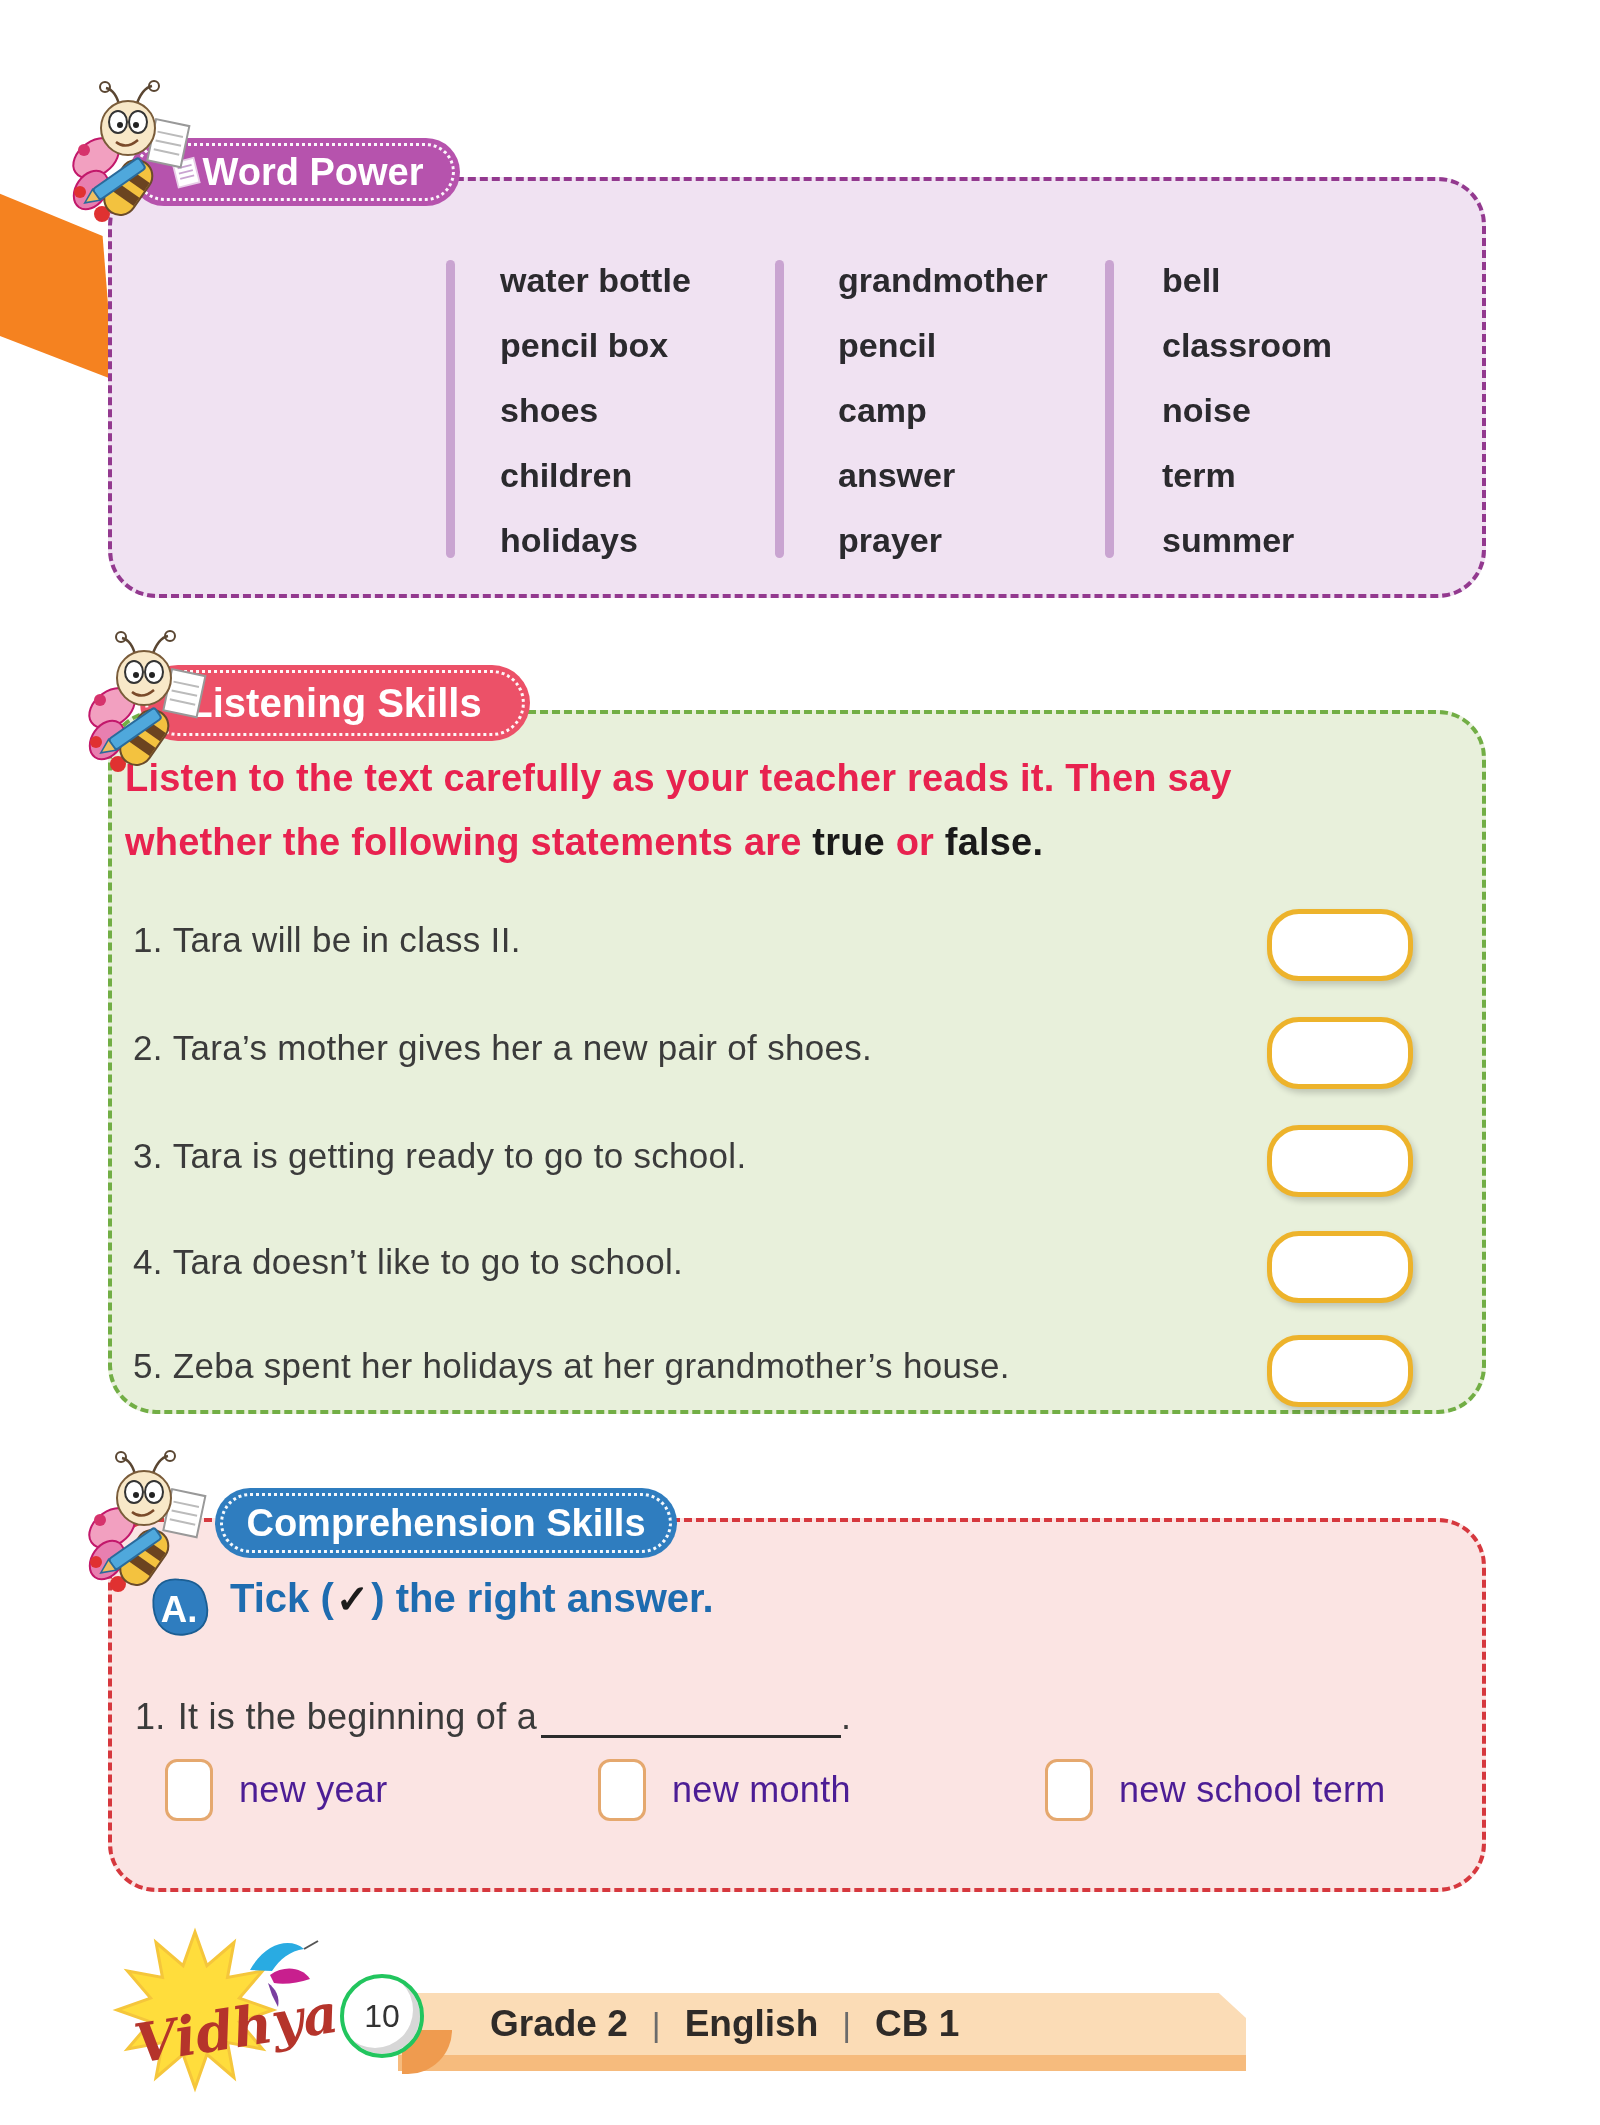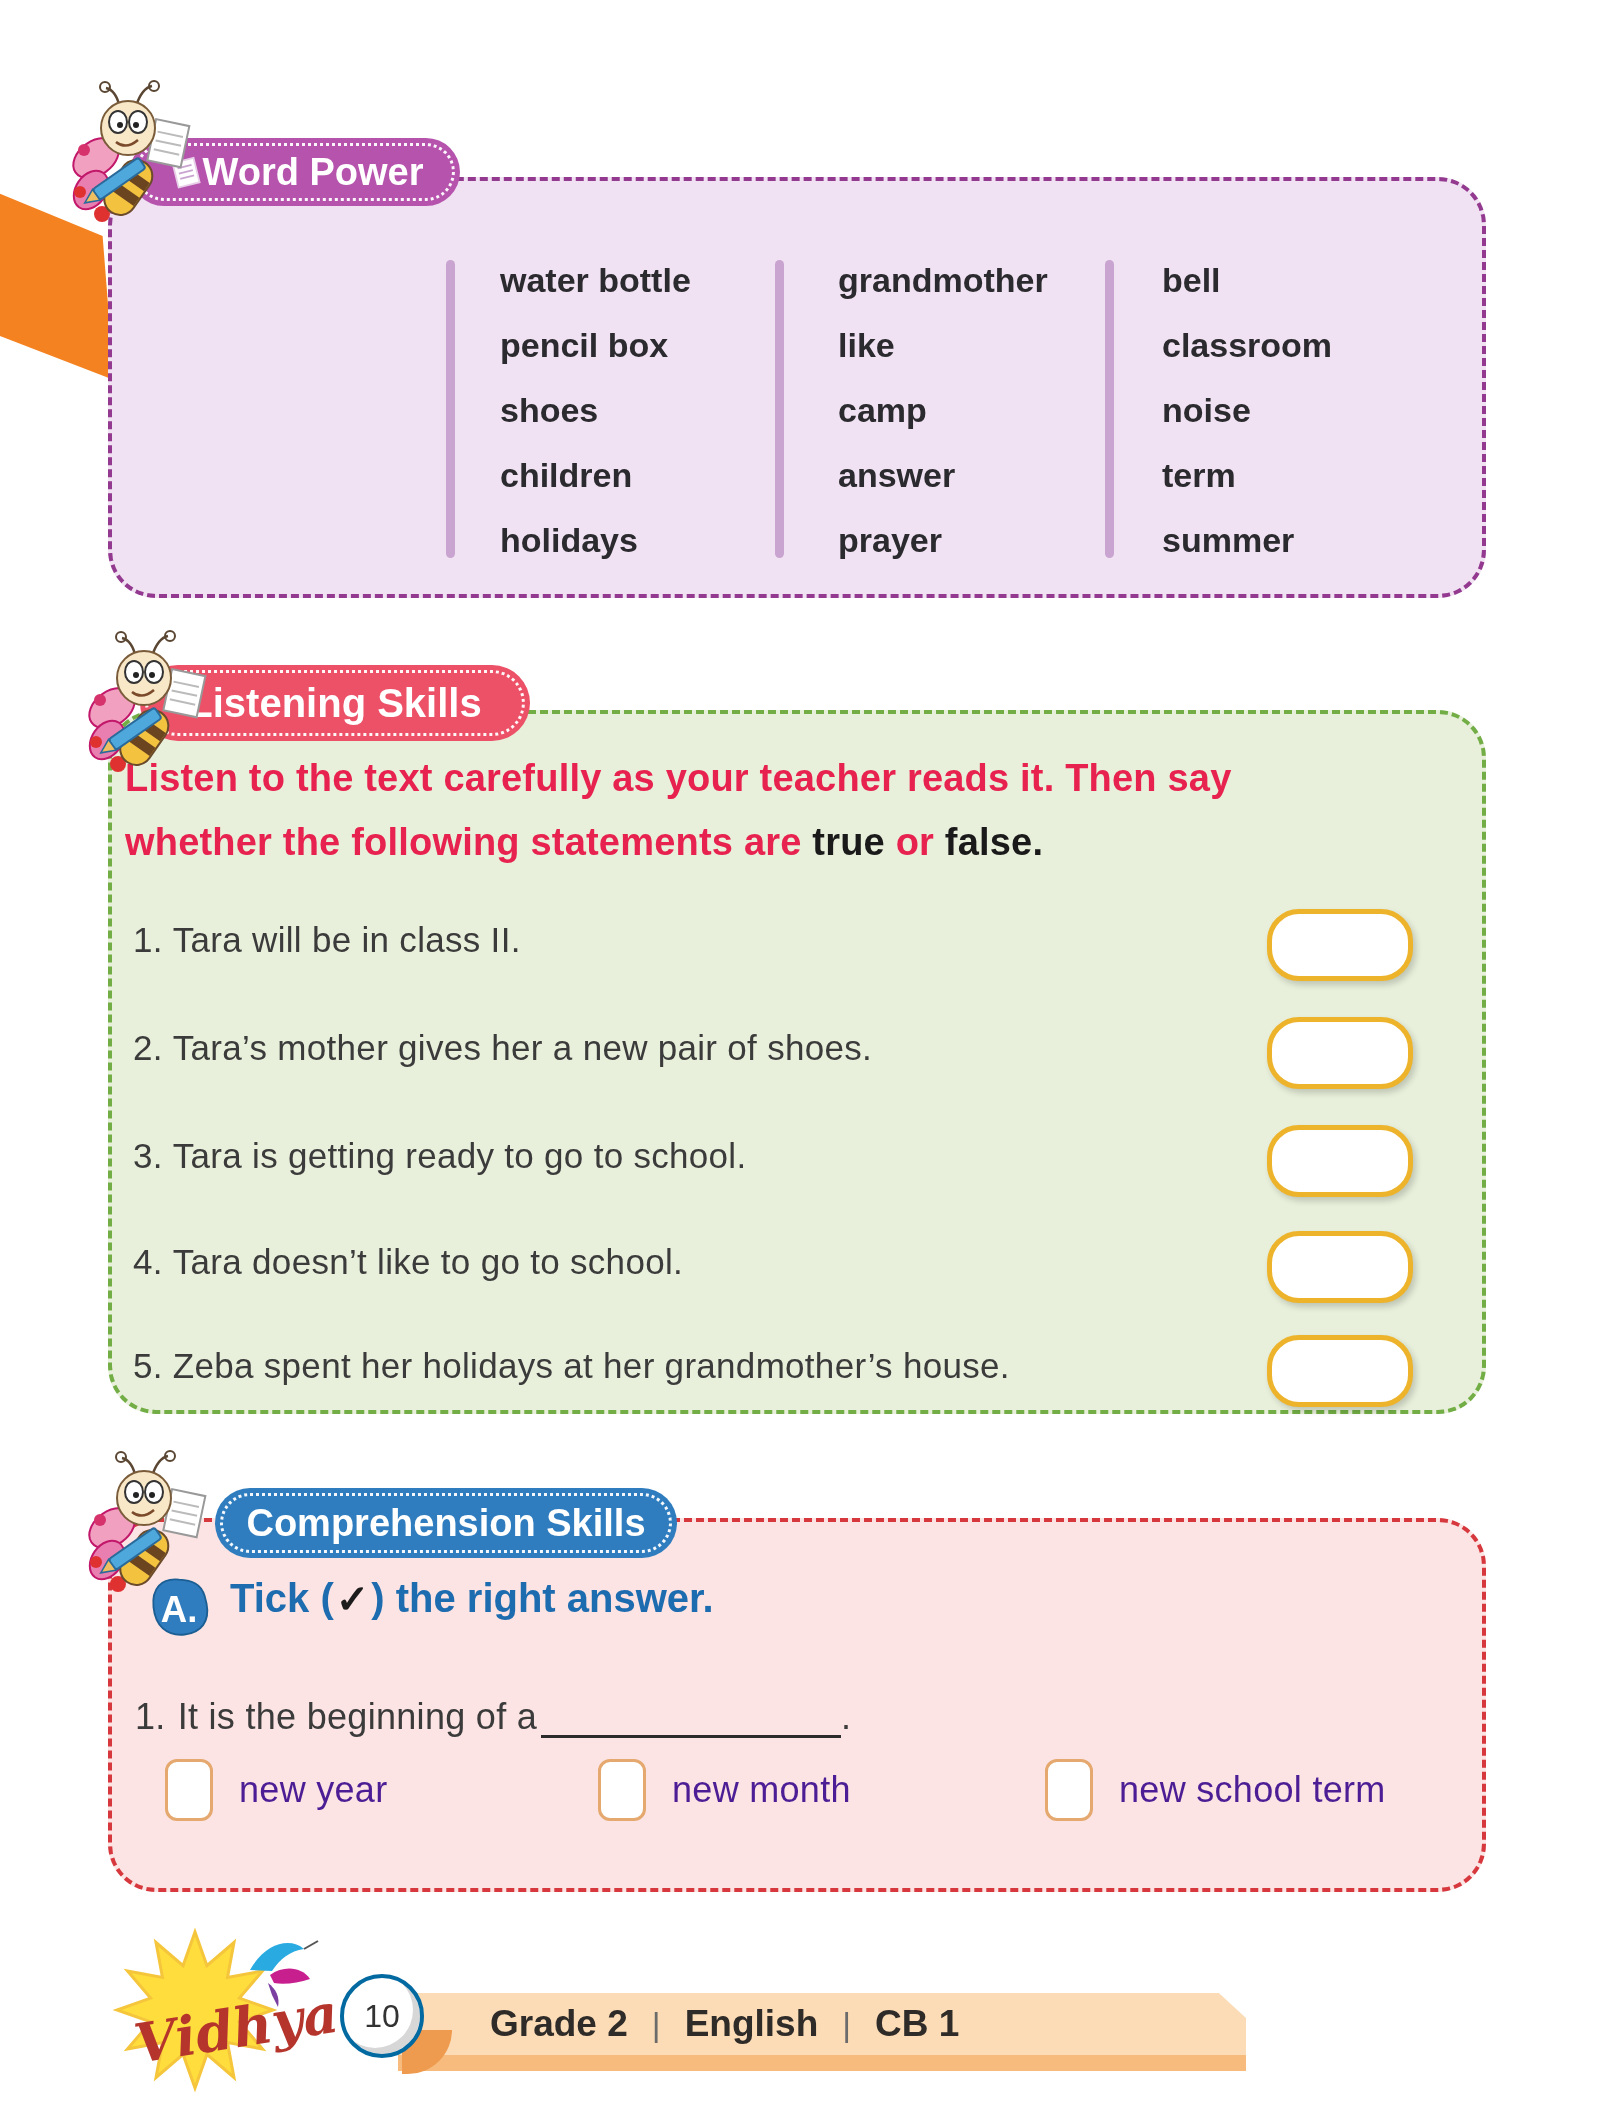--- a/index.html
+++ b/index.html
@@ -57,21 +57,21 @@
   .footer-logo{position:absolute;left:80px;top:1925px;width:360px;height:175px;z-index:3;}
   .footer-bar{position:absolute;left:398px;top:1993px;width:848px;height:78px;background:#FBDCB6;
         clip-path:polygon(0 0,96.8% 0,100% 32%,100% 100%,0 100%);z-index:1;}
   .footer-strip{position:absolute;left:0;bottom:0;width:100%;height:16px;background:#F6BB7D;}
   .footer-bar-text{position:absolute;left:92px;top:0;height:62px;display:flex;align-items:center;gap:24px;
         font-size:37px;font-weight:700;color:#2F2B28;}
   .fsep{font-weight:400;color:#6b6b6b;font-size:34px;}
   .footer-swoosh{position:absolute;left:402px;top:2030px;width:50px;height:44px;background:#EF9B4F;
         border-radius:0 0 52px 0;z-index:2;}
   .page-circle{position:absolute;left:340px;top:1974px;width:76px;height:76px;background:#fff;
-        border:4px solid #0369a1;border-radius:50%;display:flex;align-items:center;justify-content:center;
+        border:4px solid #22c55e;border-radius:50%;display:flex;align-items:center;justify-content:center;
         font-size:32px;color:#333;z-index:4;box-shadow:inset -7px -6px 0 rgba(140,140,140,.35);}
   svg{display:block;}
   .hidden-defs{position:absolute;width:0;height:0;overflow:hidden;}
 </style>
 </head>
 <body>
 
 <div class="page">
 
   <svg class="hidden-defs" aria-hidden="true">
@@ -137,21 +137,21 @@
   <div class="wp-col" style="left:500px">
     <div class="wp-word">water bottle</div>
     <div class="wp-word">pencil box</div>
     <div class="wp-word">shoes</div>
     <div class="wp-word">children</div>
     <div class="wp-word">holidays</div>
   </div>
   <div class="wp-divider" style="left:775px"></div>
   <div class="wp-col" style="left:838px">
     <div class="wp-word">grandmother</div>
-    <div class="wp-word">like</div>
+    <div class="wp-word">pencil</div>
     <div class="wp-word">camp</div>
     <div class="wp-word">answer</div>
     <div class="wp-word">prayer</div>
   </div>
   <div class="wp-divider" style="left:1105px"></div>
   <div class="wp-col" style="left:1162px">
     <div class="wp-word">bell</div>
     <div class="wp-word">classroom</div>
     <div class="wp-word">noise</div>
     <div class="wp-word">term</div>

